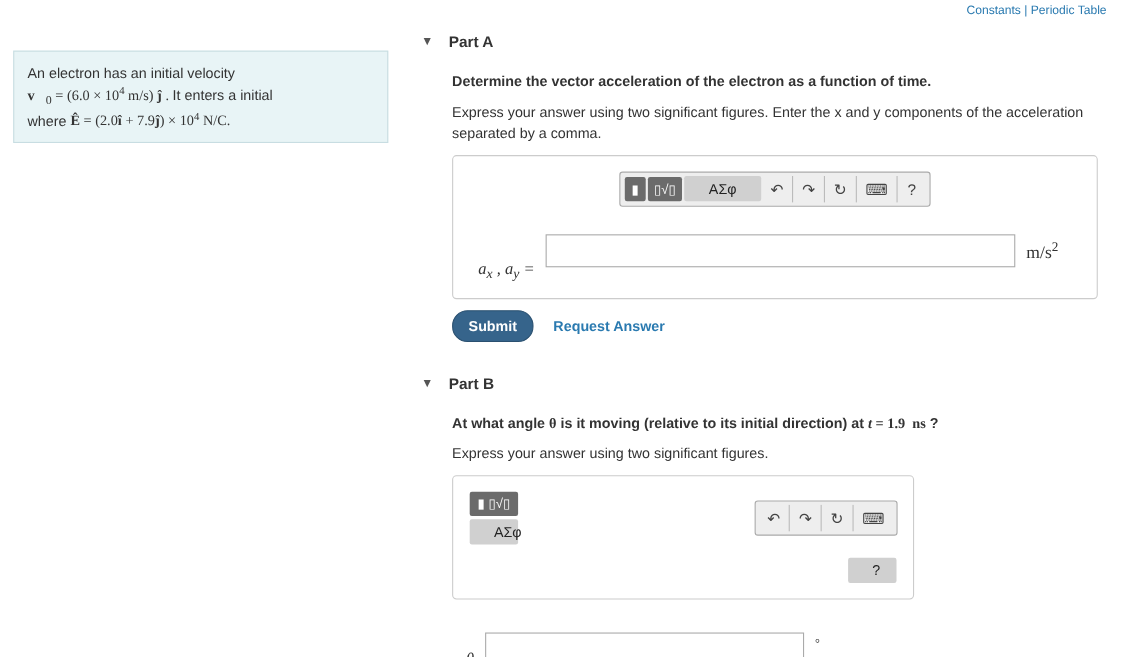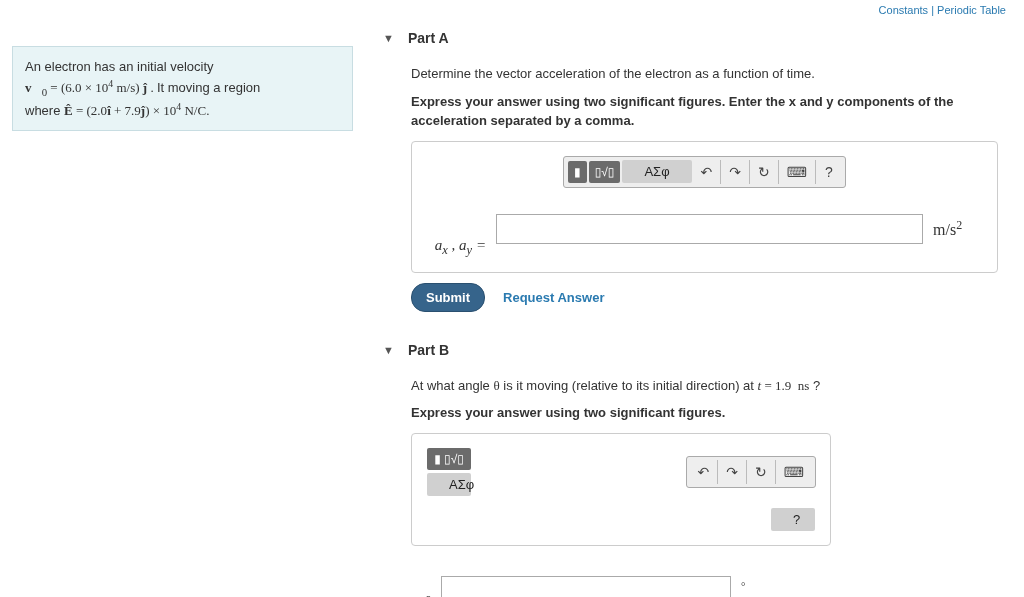--- a/index.html
+++ b/index.html
@@ -6,22 +6,22 @@
 body { font-family: Arial, Helvetica, sans-serif; font-size: 13px; color: #333; background: #fff; }
 .container { display: flex; width: 1024px; }
 .left-panel { width: 365px; padding: 10px 12px; margin-top: 36px; }
 .problem-box { background: #e8f4f6; border: 1px solid #c8dde2; padding: 10px 12px; color: #333; line-height: 1.5; }
 .right-panel { flex: 1; padding: 0 10px 10px 10px; }
 .top-links { text-align: right; padding: 4px 8px; color: #2a7ab0; font-size: 11px; }
 .top-links a { color: #2a7ab0; text-decoration: none; }
 .part-header { display: flex; align-items: center; padding: 10px 8px; font-weight: bold; font-size: 14px; }
 .part-header .tri { margin-right: 14px; color: #555; font-size: 11px; }
 .part-body { padding: 0 16px 20px 36px; }
-.qtext { margin: 8px 0; line-height: 1.5; }
-.bold { font-weight: bold; }
+.qtext { margin: 8px 0; line-height: 1.5; font-weight: bold; }
+.bold { font-weight: normal; }
 .answer-box { border: 1px solid #ccc; border-radius: 4px; padding: 14px; margin: 10px 0; display: flex; align-items: center; gap: 12px; }
 .answer-box.col { flex-direction: column; align-items: flex-start; }
 .toolbar { display: inline-flex; border: 1px solid #aaa; border-radius: 3px; background: #eee; align-items: center; padding: 3px; }
 .toolbar .tb-btn { padding: 4px 8px; border-right: 1px solid #bbb; font-size: 14px; color: #444; cursor: pointer; min-width: 26px; text-align: center; }
 .toolbar .tb-btn:last-child { border-right: none; }
 .tb-dark { background: #6b6b6b; color: #fff; border-radius: 2px; padding: 4px 6px; margin: 0 1px; font-size: 12px; }
 .tb-light { background: #d0d0d0; color: #222; border-radius: 2px; padding: 4px 22px; margin: 0 1px; font-size: 13px; }
 .input-row { display: flex; align-items: center; width: 100%; gap: 10px; }
 .var-label { font-style: italic; font-family: 'Times New Roman', serif; font-size: 15px; min-width: 60px; text-align: right; margin-top: 37px; }
 .ans-input { border: 1px solid #aaa; height: 30px; flex: 1; padding: 2px 6px; font-size: 14px; }
@@ -38,21 +38,21 @@
 .degree { font-size: 11px; vertical-align: super; }
 .tb-group { display:flex; align-items:center; }
 </style>
 </head>
 <body>
 
 <div class="container">
   <div class="left-panel">
     <div class="problem-box">
       <span>An electron has an initial velocity</span><br>
-      <span class="math"><b>v⃗</b><sub>0</sub> = (6.0 × 10<sup>4</sup> m/s) <b>ĵ</b> . </span><span>It moving a region</span><br>
+      <span class="math"><b>v⃗</b><sub>0</sub> = (6.0 × 10<sup>4</sup> m/s) <b>ĵ</b> . </span><span>It enters a initial</span><br>
       <span>where </span><span class="math"><b>Ê</b> = (2.0<b>î</b> + 7.9<b>ĵ</b>) × 10<sup>4</sup> N/C.</span>
     </div>
   </div>
 
   <div class="right-panel">
     <div class="top-links">
       <a>Constants</a><span> | </span><a>Periodic Table</a>
     </div>
 
     <div class="part-header">

